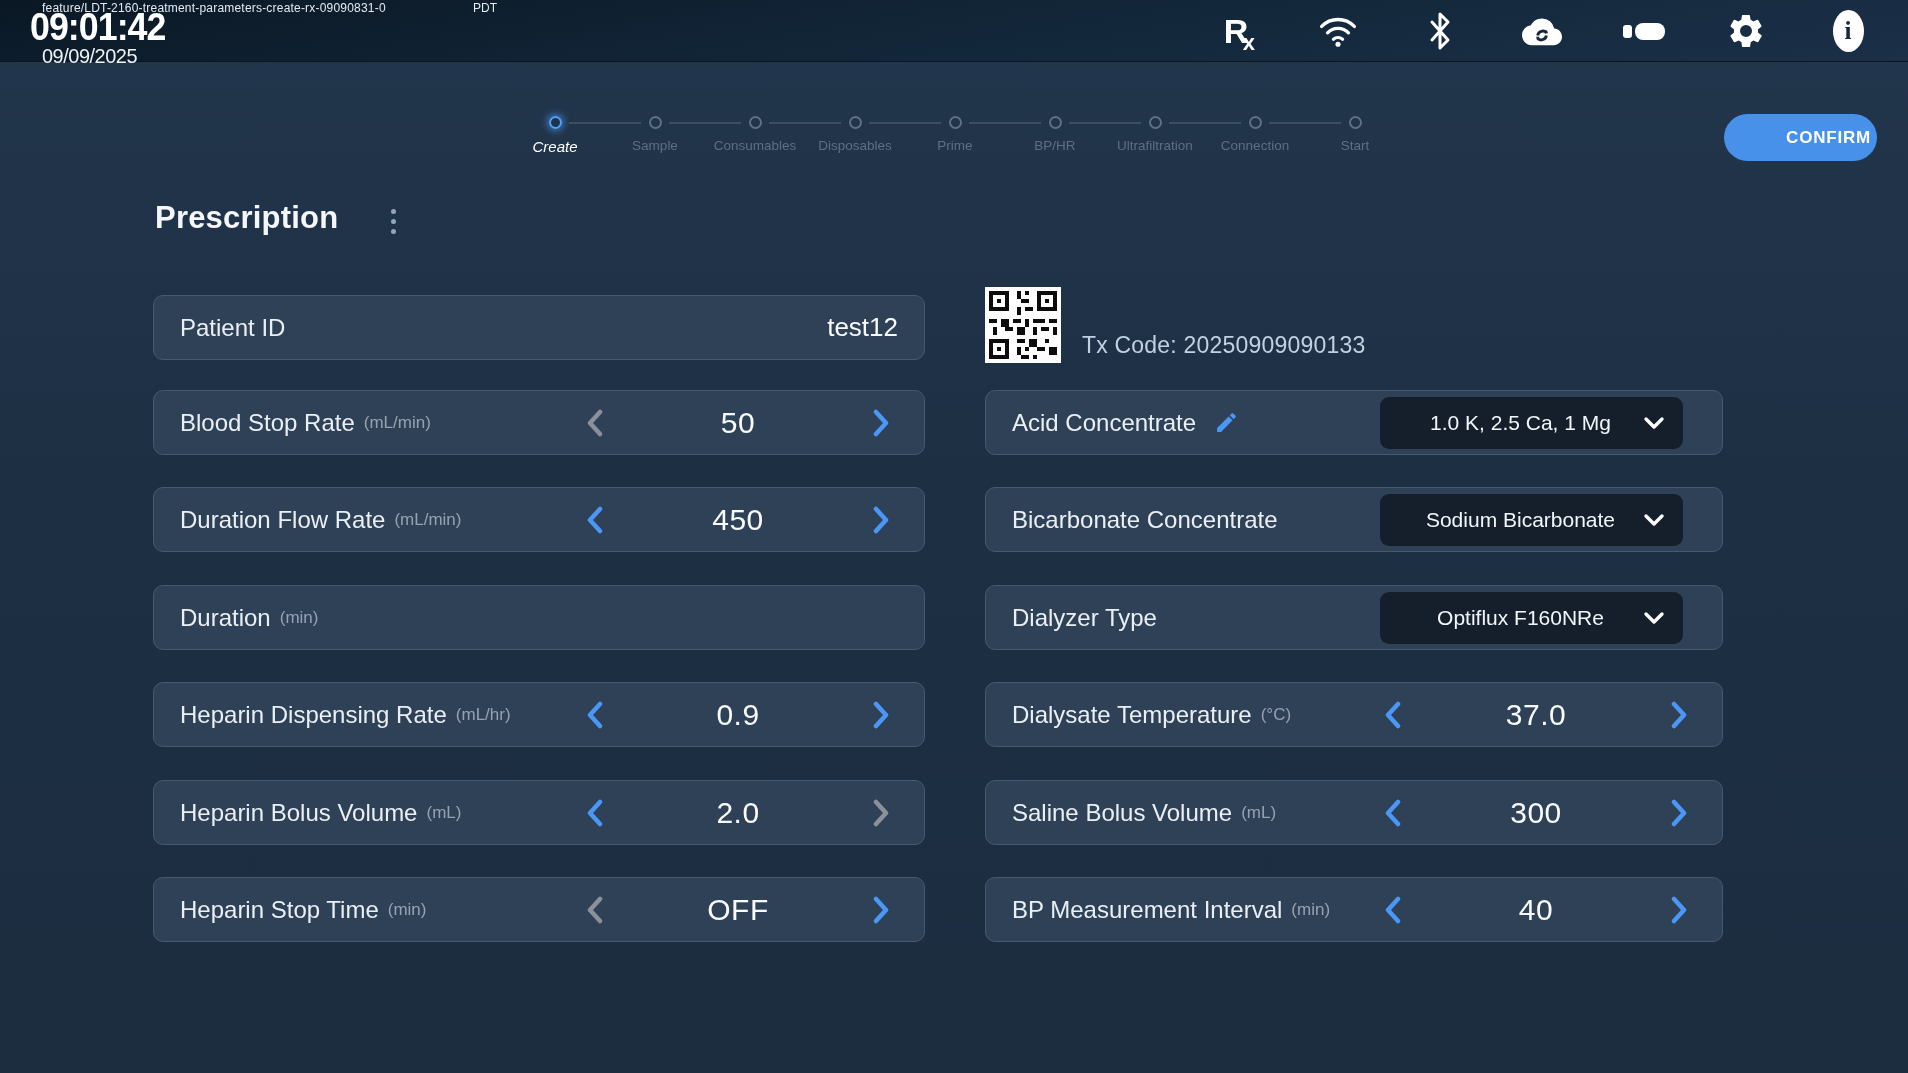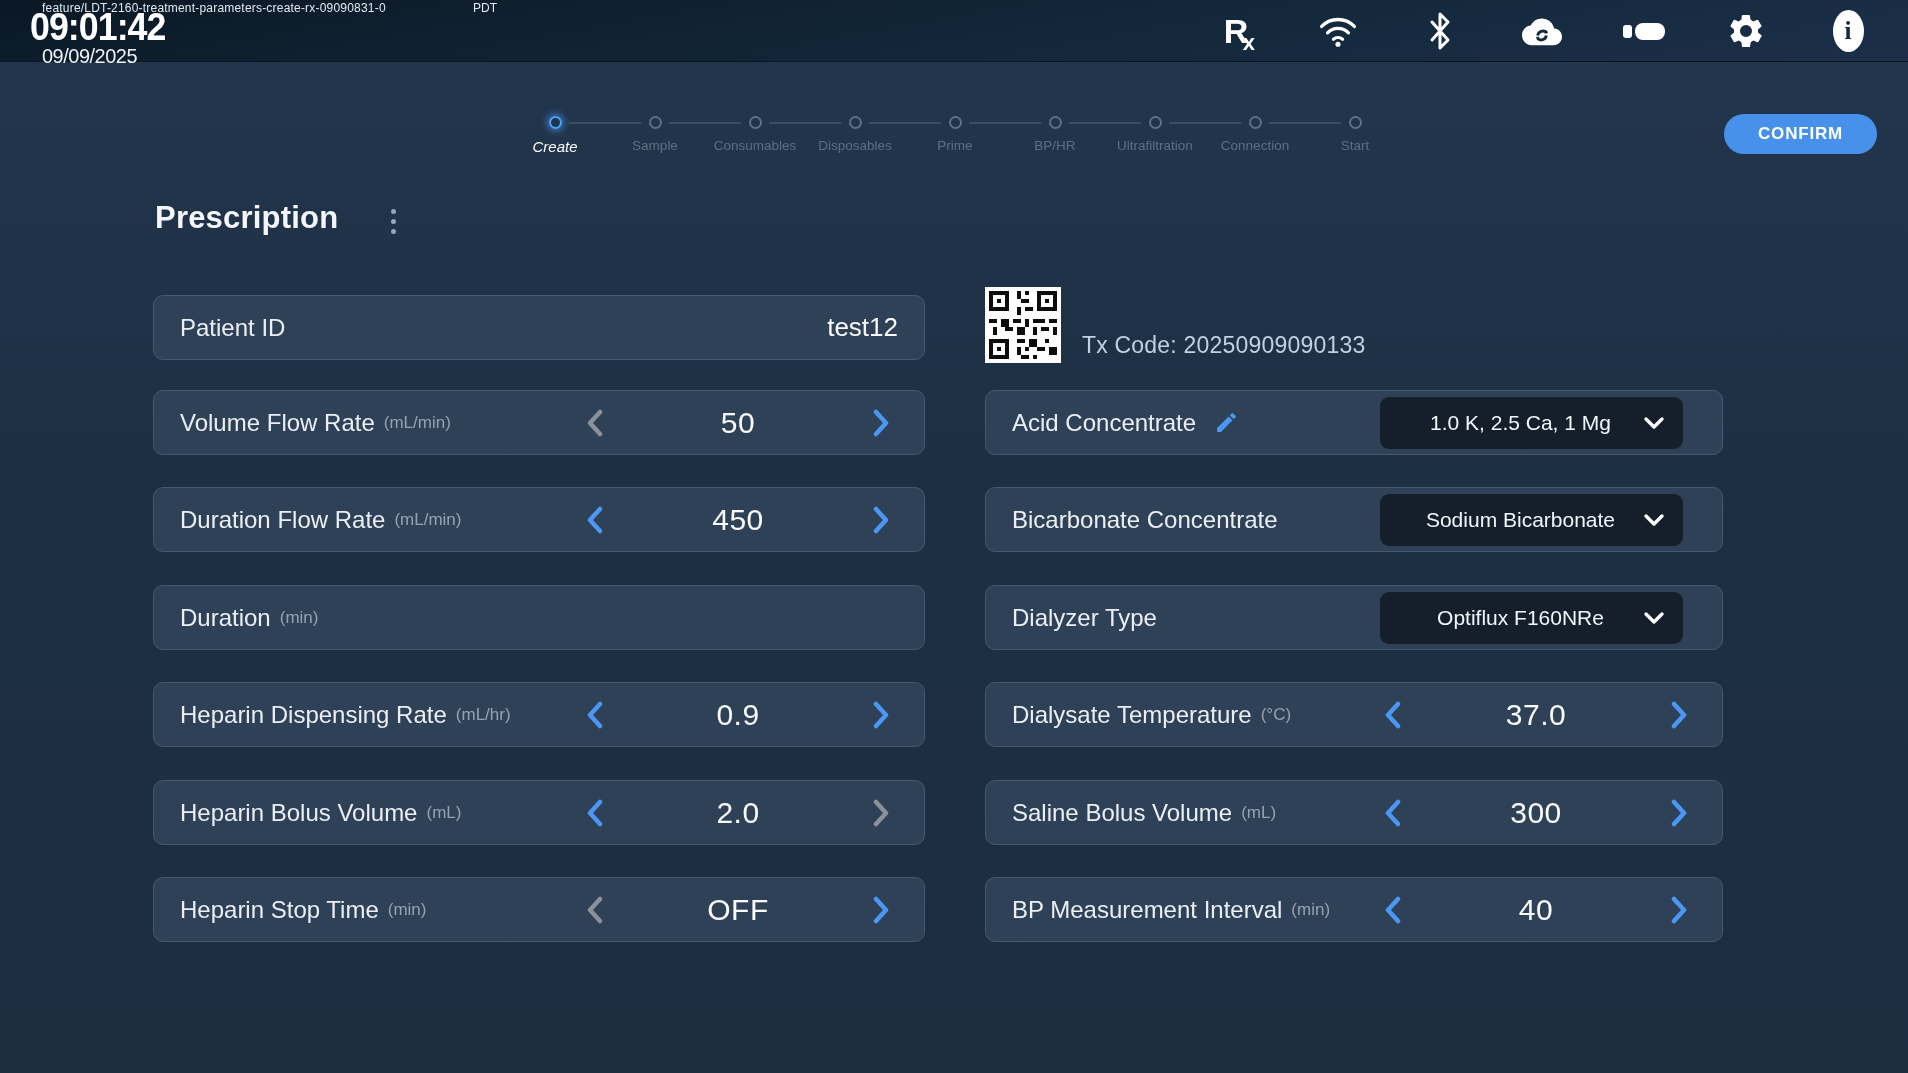--- a/index.html
+++ b/index.html
@@ -31,22 +31,22 @@
     color:#15273c;font-size:25px;font-weight:700;font-family:"Liberation Serif",serif;}
   
   #stepper{position:absolute;left:505px;top:116px;width:900px;display:flex;}
   .step{position:relative;width:100px;display:flex;flex-direction:column;align-items:center;}
   .step + .step::before{content:"";position:absolute;top:6px;left:calc(-50% + 14px);width:calc(100% - 28px);height:2px;background:#3c4e62;}
   .step-dot{width:13px;height:13px;border-radius:50%;border:2.5px solid #5f7184;background:transparent;}
   .step.active .step-dot{border-color:#4da3ff;box-shadow:0 0 9px 1px rgba(77,160,255,.85);}
   .step-label{margin-top:9px;font-size:13.5px;color:#5d6f83;text-align:center;white-space:nowrap;}
   .step.active .step-label{color:#ffffff;font-weight:400;font-style:italic;font-size:15px;}
   
-  #confirm-btn{position:absolute;left:1724px;top:114px;width:153px;height:40px;border:none;border-radius:24px;
-    background:#4791ea;color:#fff;font-family:"Liberation Sans",sans-serif;font-size:17px;font-weight:700;letter-spacing:.8px;cursor:pointer;}
+  #confirm-btn{position:absolute;left:1724px;top:114px;width:153px;height:47px;border:none;border-radius:24px;
+    background:#4791ea;color:#fff;font-family:"Liberation Sans",sans-serif;font-size:17px;font-weight:700;letter-spacing:.8px;cursor:pointer;text-align:right;}
   
   #page-title{position:absolute;left:155px;top:200px;font-size:31px;font-weight:700;color:#f3f6fa;letter-spacing:.2px;}
   #kebab{position:absolute;left:386px;top:209px;width:14px;display:flex;flex-direction:column;gap:5px;align-items:center;cursor:pointer;}
   #kebab i{width:5px;height:5px;border-radius:50%;background:#8fa6c0;}
   
   .row{position:absolute;left:153px;width:772px;height:65px;background:#2f4156;border:1px solid #48596f;border-radius:10px;
     display:flex;align-items:center;padding:0 26px;}
   .row.right{left:985px;width:738px;}
   .flabel{font-size:24px;color:#eaeff5;white-space:nowrap;}
   .funit{font-size:17px;color:#95a2b1;margin-left:9px;white-space:nowrap;}
@@ -165,21 +165,21 @@
       <i></i>
       <i></i>
     </div>
 
   <div class="row" style="top:295px">
     <span class="flabel">Patient ID</span>
     <span class="pid-value">test12</span>
   </div>
 
   <div class="row" style="top:390px">
-    <span class="flabel">Volume Flow Rate</span>
+    <span class="flabel">Blood Stop Rate</span>
     <span class="funit">(mL/min)</span>
     <div class="controls">
       <button class="chev-btn chev-gray">
           <svg width="20" height="28" viewBox="0 0 20 28">
             <polyline points="15,3 5,14 15,25" fill="none" stroke="currentColor" stroke-width="4.5" stroke-linecap="round" stroke-linejoin="round"></polyline>
           </svg>
         </button>
       <span class="num-value">50</span>
       <button class="chev-btn chev-blue">
           <svg width="20" height="28" viewBox="0 0 20 28">

